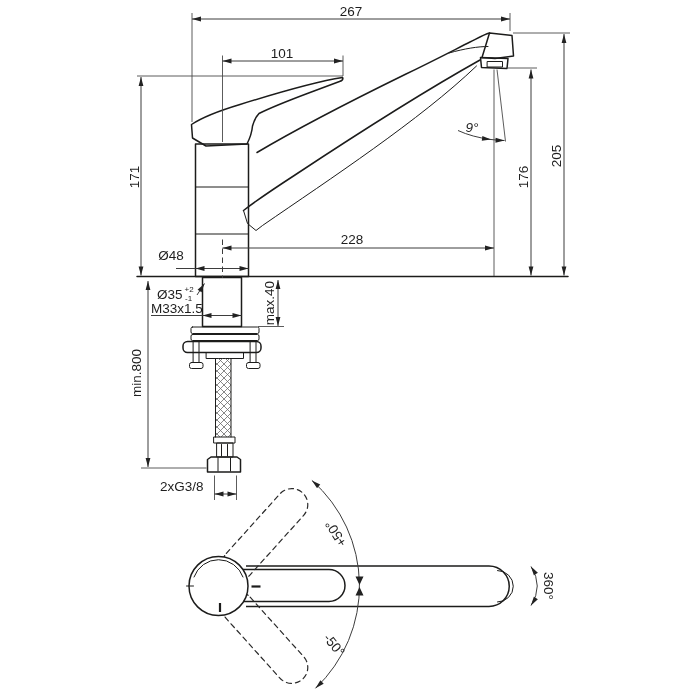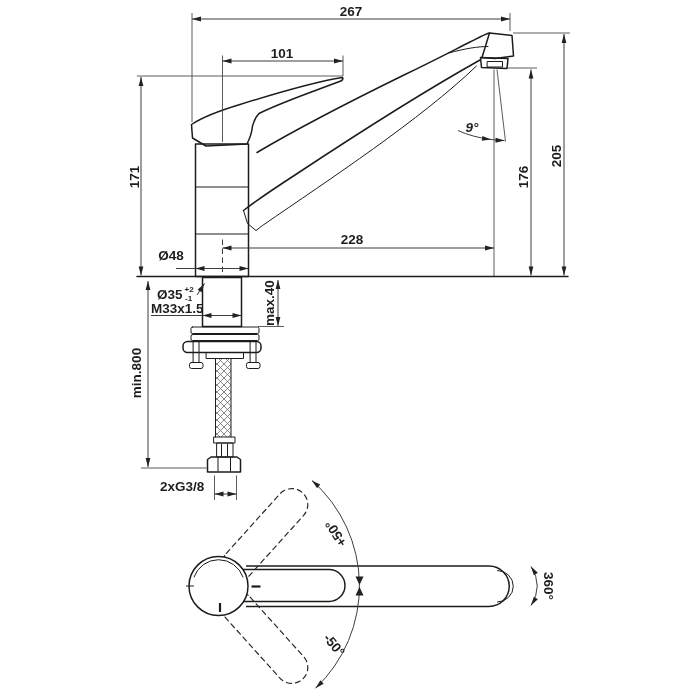--- a/index.html
+++ b/index.html
@@ -1,16 +1,16 @@
 <!DOCTYPE html>
 <html><head>
 <meta charset="utf-8">
 <style>
   html,body{margin:0;padding:0;background:#fff;}
-  .stage{width:700px;height:700px;background:#f0abfc;position:relative;overflow:hidden;font-weight:bold;}
+  .stage{width:700px;height:700px;background:#f0abfc;position:relative;overflow:hidden;}
   svg{display:block;}
   text{font-family:"Liberation Sans","DejaVu Sans",sans-serif;fill:#1e1e1e;}
   .dim-t{font-size:13.5px;}
   .dim-s{font-size:8px;}
   .ital{font-style:italic;}
   .obj{stroke:#1c1c1b;stroke-width:1.5;fill:none;stroke-linejoin:round;stroke-linecap:round;}
   .objthin{stroke:#1c1c1b;stroke-width:1;fill:none;stroke-linejoin:round;stroke-linecap:round;}
   .objfill{stroke:#1c1c1b;stroke-width:1.5;fill:#ffffff;stroke-linejoin:round;}
   .dim{stroke:#3d3d3d;stroke-width:1;fill:none;}
   .ext{stroke:#4a4a4a;stroke-width:0.9;fill:none;}

